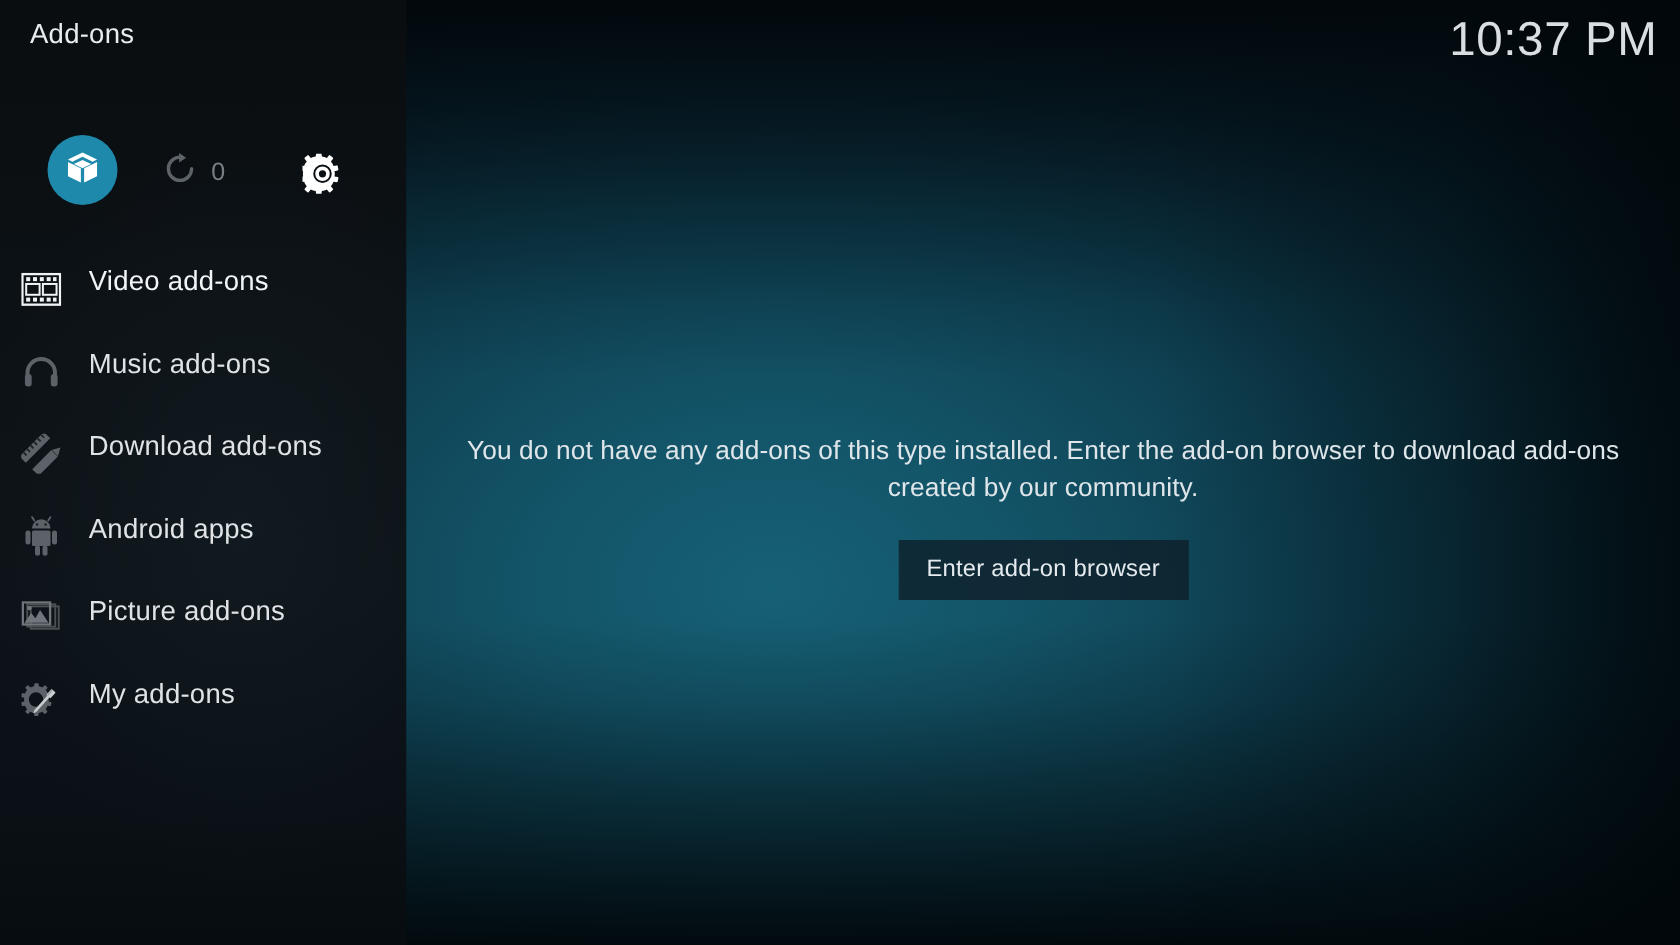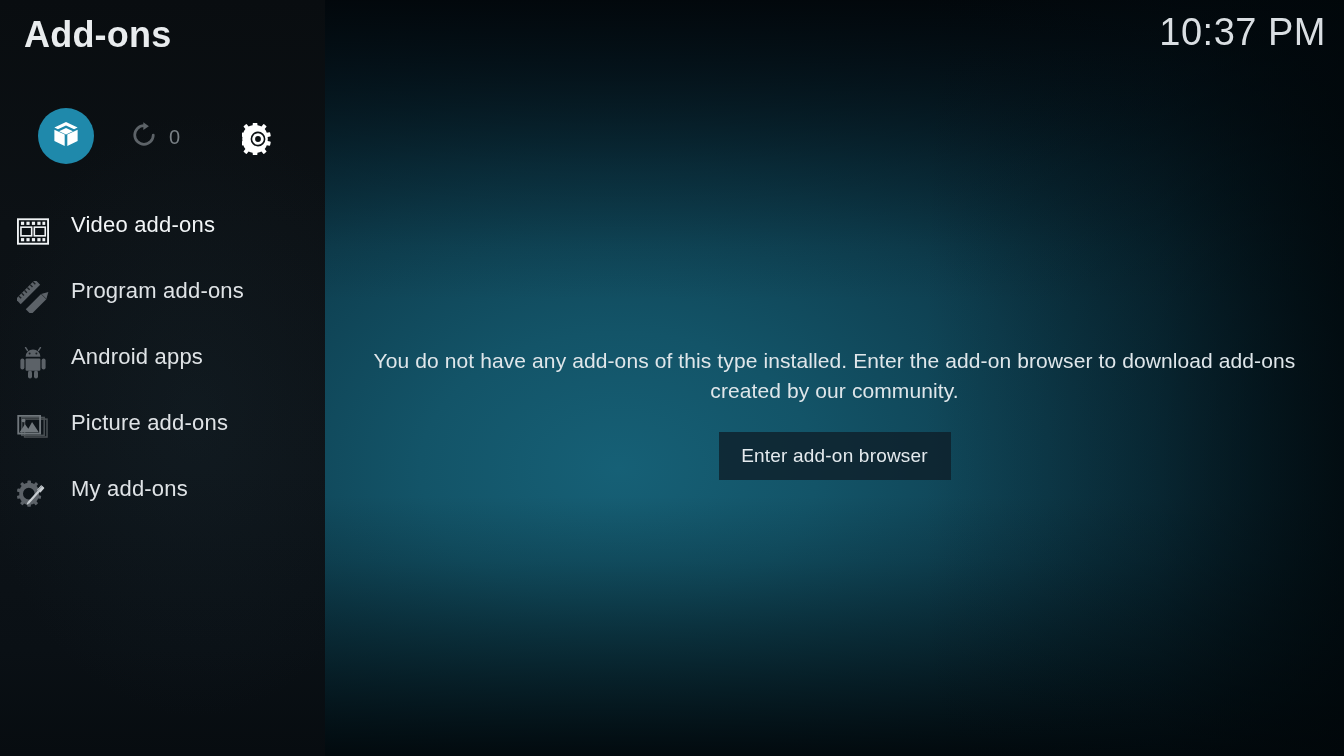--- a/index.html
+++ b/index.html
@@ -85,22 +85,22 @@
     width: 325px; height: 756px;
     background: radial-gradient(ellipse 300px 420px at 60% 55%,
         rgba(30,52,62,0.22) 0%, rgba(0,0,0,0) 72%);
     pointer-events: none;
   }
 
   .page-title {
     position: absolute;
     left: 24px;
     top: 14px;
-    font-size: 36px;
-    font-weight: 700;
+    font-size: 22px;
+    font-weight: 400;
     color: #e9ecee;
     letter-spacing: 0.2px;
     white-space: nowrap;
   }
 
   .clock {
     position: absolute;
     right: 18px;
     top: 11px;
     font-size: 38px;
@@ -289,41 +289,51 @@
             <rect x="15.8" y="21.0" width="3.4" height="3.4" fill="#f0f3f5"></rect>
             <rect x="21.6" y="21.0" width="3.4" height="3.4" fill="#f0f3f5"></rect>
             <rect x="27.0" y="21.0" width="3.0" height="3.4" fill="#f0f3f5"></rect>
             <rect x="4.2" y="9.4" width="11.4" height="9.2" fill="none" stroke="#f0f3f5" stroke-width="1.7"></rect>
             <rect x="18.4" y="9.4" width="11.6" height="9.2" fill="none" stroke="#f0f3f5" stroke-width="1.7"></rect>
           </svg>
         </span>
         <span class="menu-label">Video add-ons</span>
       </div>
 
+      <div class="menu-item">
+        <span class="menu-icon">
+          <svg width="30" height="28" viewBox="0 0 32 30" aria-hidden="true">
+            <path d="M4.2 22 V16.3 a11.8 11.8 0 0 1 23.6 0 V22" fill="none" stroke="#5c6268" stroke-width="3.4" stroke-linecap="round"></path>
+            <rect x="2.0" y="17.4" width="5.8" height="10.6" rx="2.6" fill="#5c6268"></rect>
+            <rect x="24.2" y="17.4" width="5.8" height="10.6" rx="2.6" fill="#5c6268"></rect>
+          </svg>
+        </span>
+        <span class="menu-label">Music add-ons</span>
+      </div>
 
       <div class="menu-item">
         <span class="menu-icon">
           <svg width="32" height="32" viewBox="0 0 32 32" aria-hidden="true">
             <g transform="rotate(-45 16 16)">
               <rect x="2.2" y="5.2" width="27.6" height="7.2" fill="#5c6268"></rect>
               <g fill="#1b2024">
                 <rect x="6.0" y="5.2" width="1.4" height="3.4"></rect>
                 <rect x="10.0" y="5.2" width="1.4" height="3.4"></rect>
                 <rect x="14.0" y="5.2" width="1.4" height="3.4"></rect>
                 <rect x="18.0" y="5.2" width="1.4" height="3.4"></rect>
                 <rect x="22.0" y="5.2" width="1.4" height="3.4"></rect>
                 <rect x="26.0" y="5.2" width="1.4" height="3.4"></rect>
               </g>
               <path d="M2.2 19.6 h21.6 v7.4 h-21.6 z" fill="#5c6268"></path>
               <path d="M23.8 19.6 L30.4 23.3 L23.8 27.0 Z" fill="#5c6268"></path>
               <path d="M23.8 19.6 L24.2 19.6 L24.2 27.0 L23.8 27.0 Z" fill="#1b2024"></path>
             </g>
           </svg>
         </span>
-        <span class="menu-label">Program add-ons</span>
+        <span class="menu-label">Download add-ons</span>
       </div>
 
       <div class="menu-item">
         <span class="menu-icon">
           <svg width="28" height="32" viewBox="0 0 28 32" aria-hidden="true">
             <g fill="#5c6268">
               <path d="M8.4 3.4 L6.6 0.6 M19.6 3.4 L21.4 0.6" stroke="#5c6268" stroke-width="1.5" stroke-linecap="round"></path>
               <path d="M6.6 9.8 a7.4 7.4 0 0 1 14.8 0 Z"></path>
               <circle cx="10.6" cy="6.6" r="1.0" fill="#1b2024"></circle>
               <circle cx="17.4" cy="6.6" r="1.0" fill="#1b2024"></circle>

